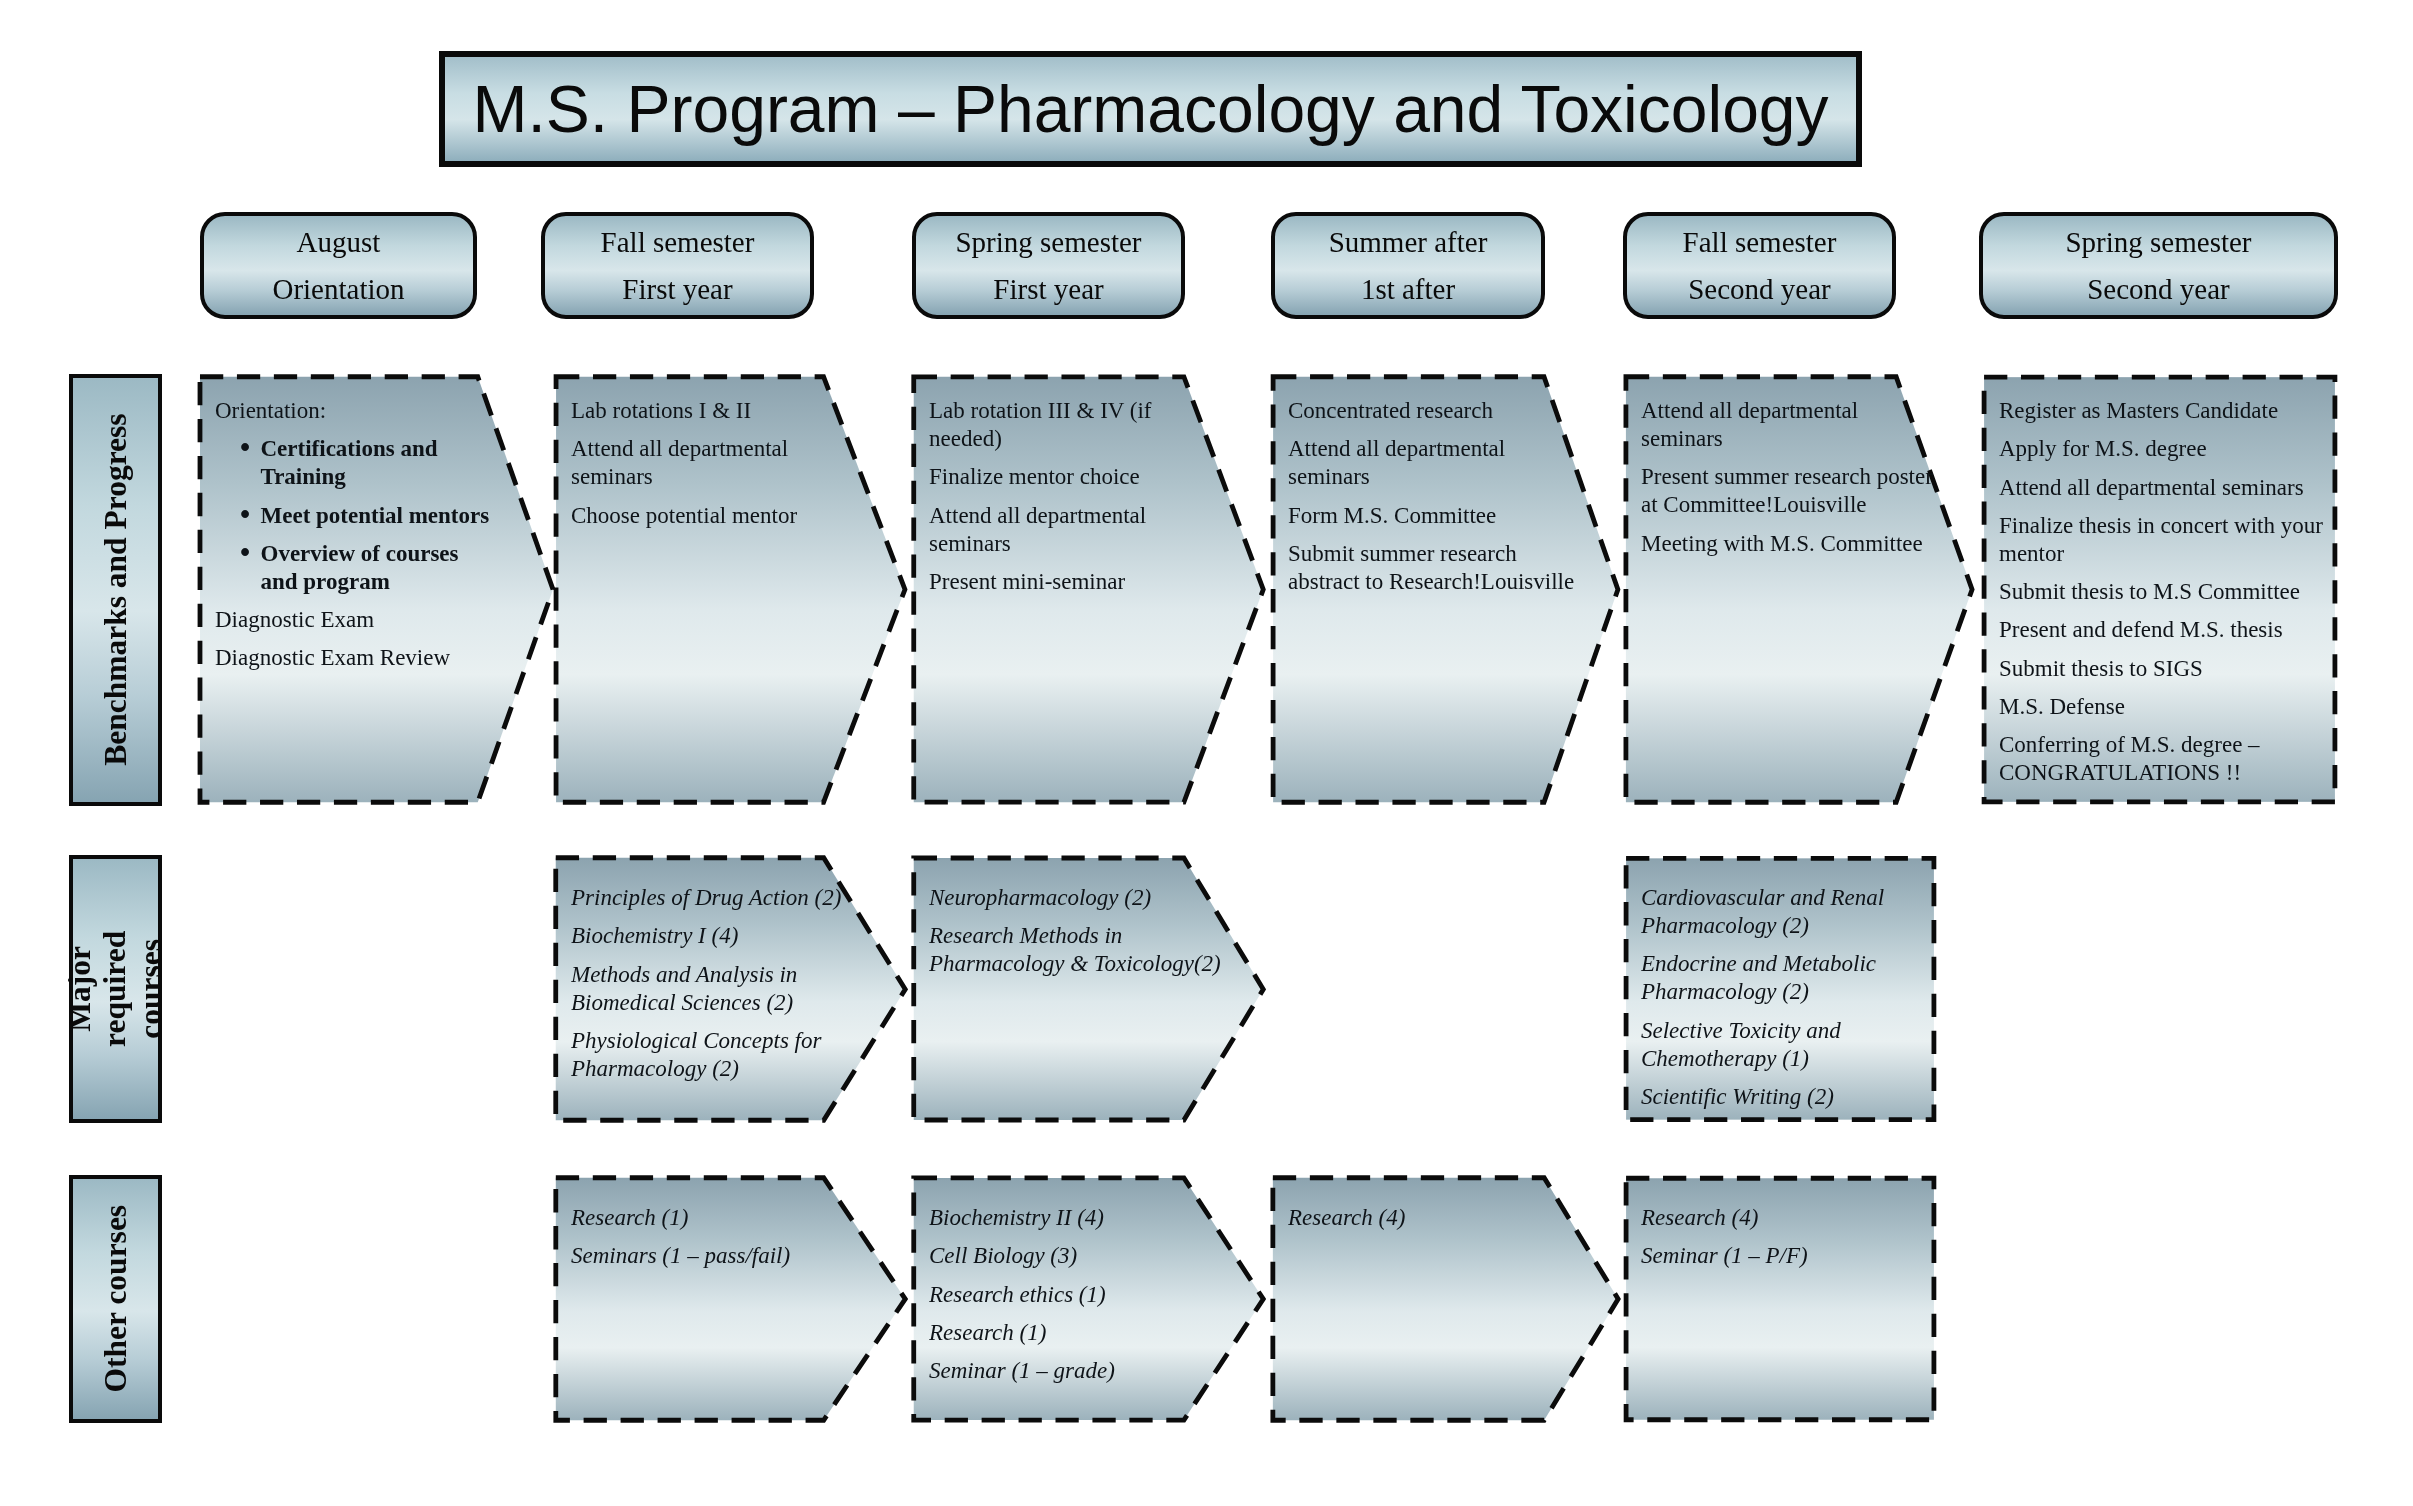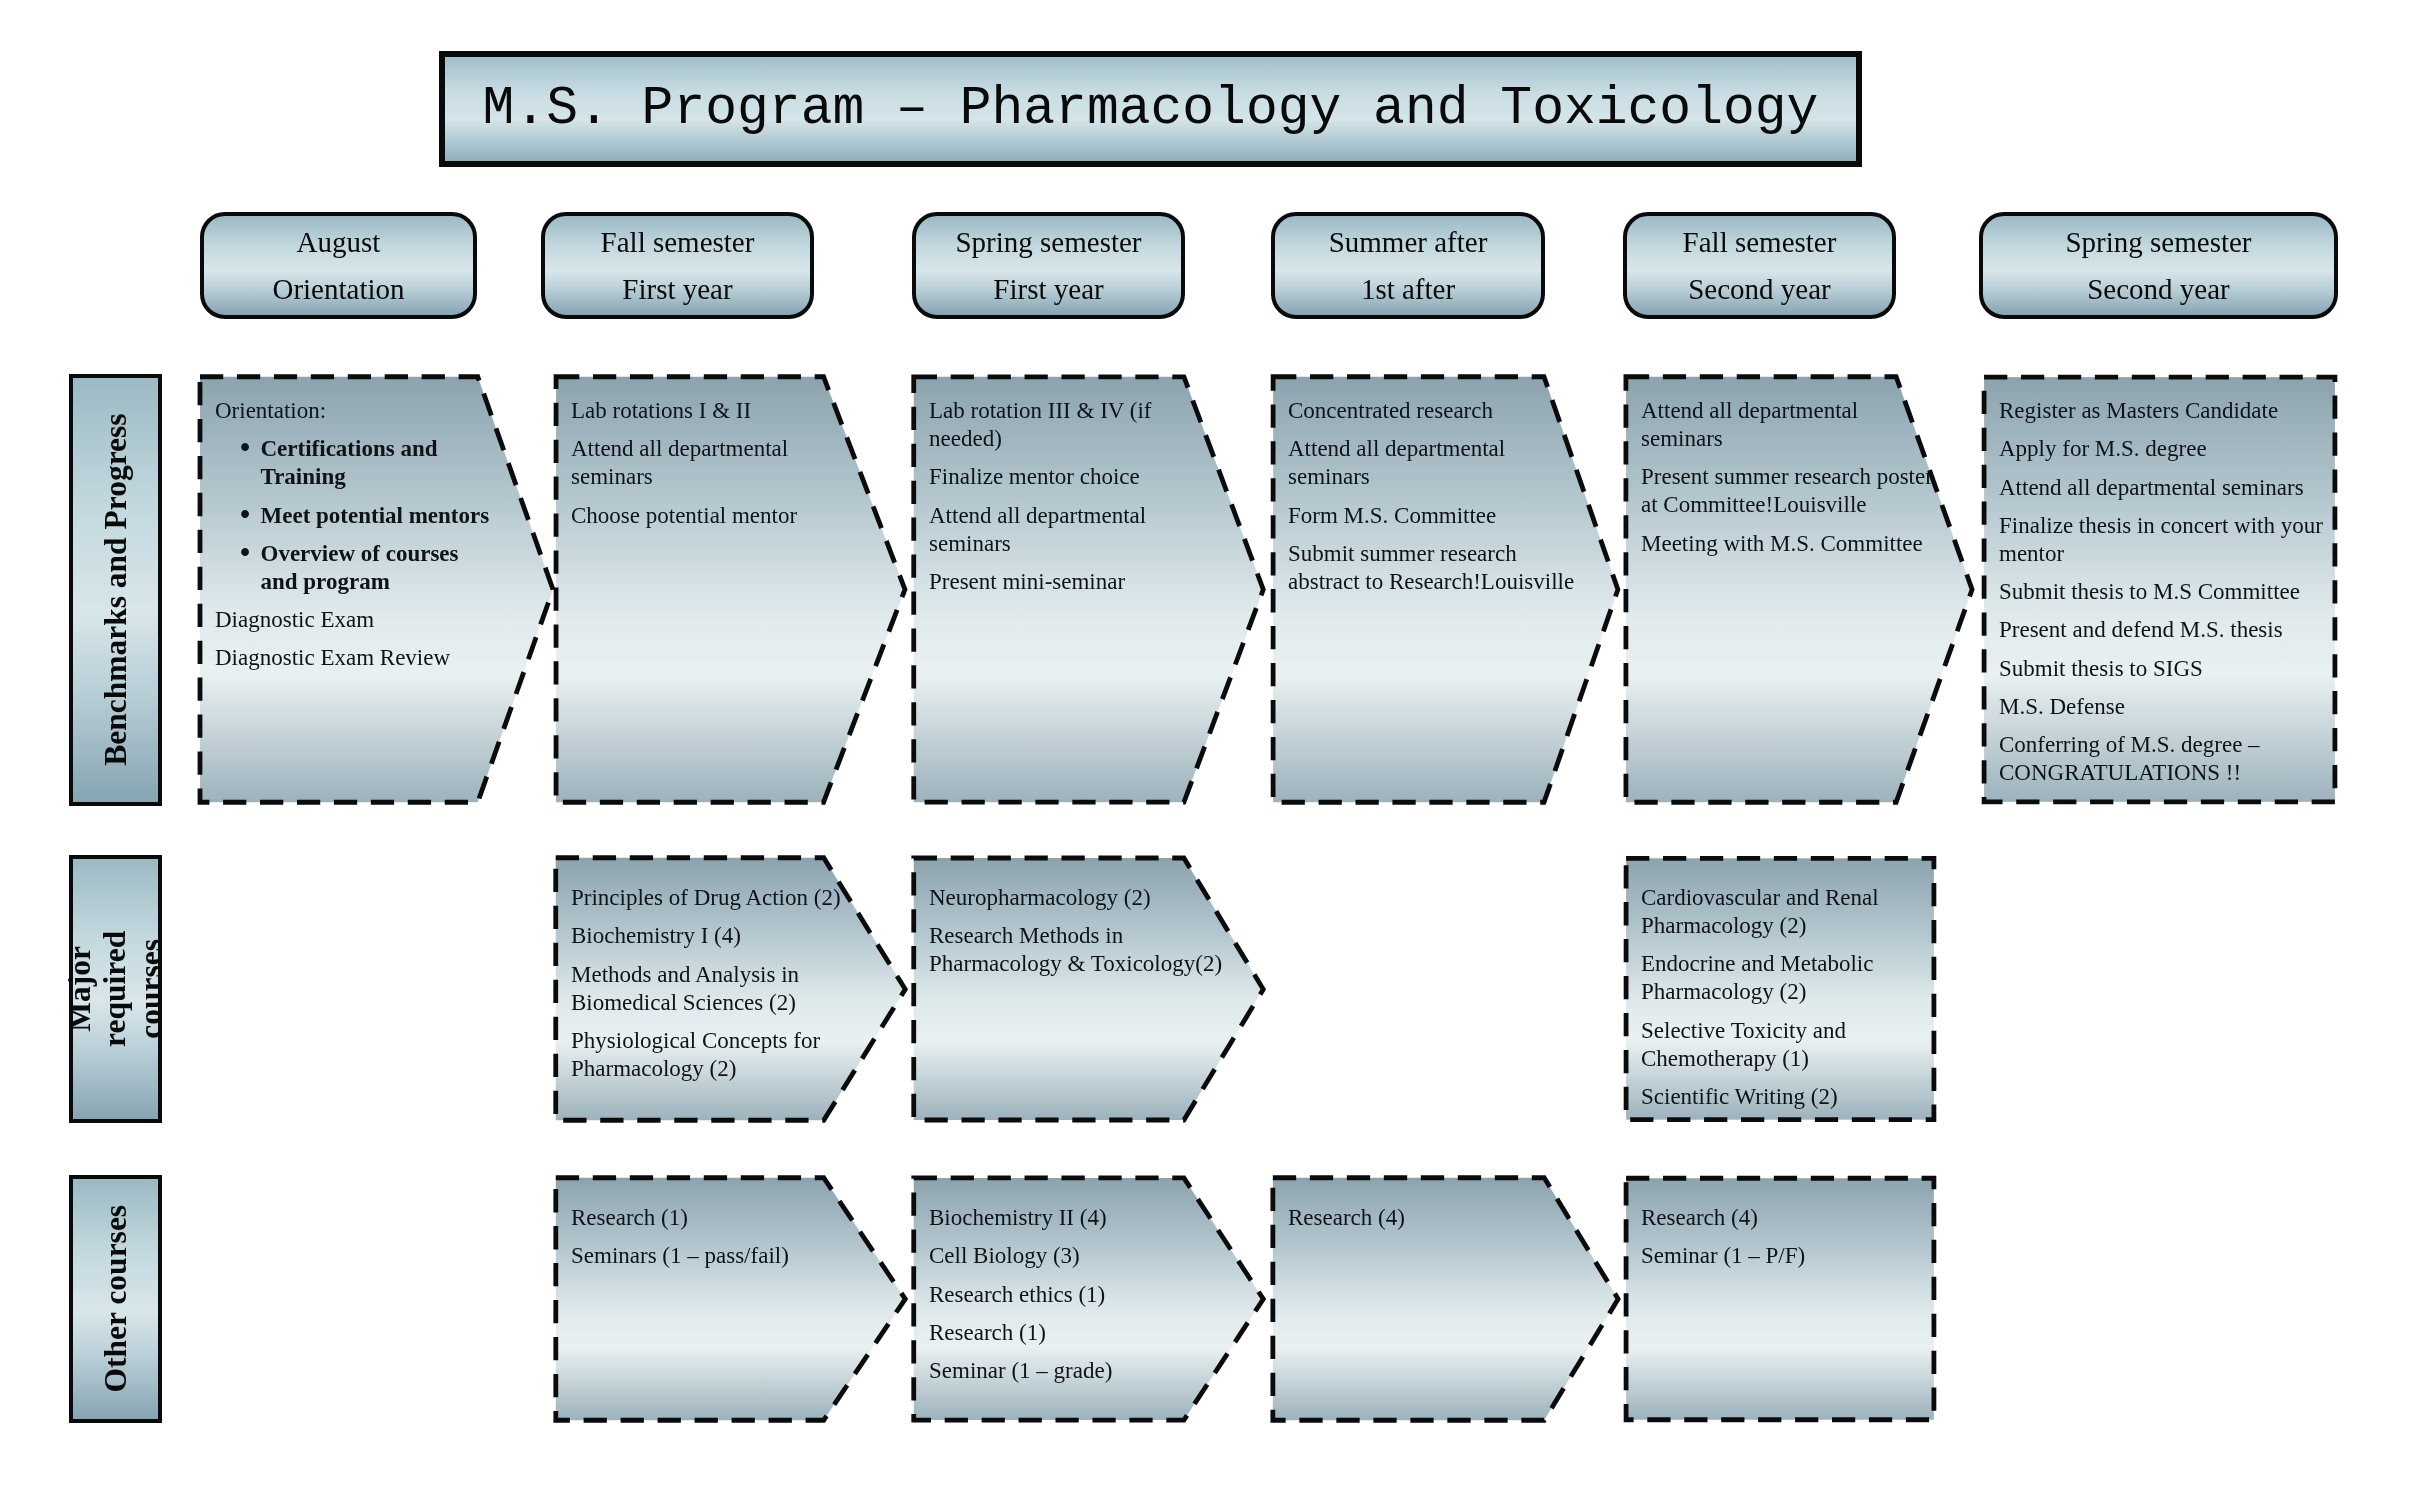--- a/index.html
+++ b/index.html
@@ -16,22 +16,22 @@
     position:absolute;
     box-sizing:border-box;
     border:4.8px solid #0a0a0a;
     background:linear-gradient(180deg,#9cb9c4 0%,#c2d8de 30%,#d8e6ea 55%,#b7cdd6 75%,#86a4b2 100%);
     display:flex;align-items:center;justify-content:center;
     text-align:center;
   }
   .titlebox{
     border-width:6.2px;
     background:linear-gradient(180deg,#a3bfca 0%,#c8dde3 35%,#d5e5e9 60%,#8fafbd 100%);
-    font-family:Liberation Mono, monospace;
-    font-size:53px;
+    font-family:Liberation Sans, sans-serif;
+    font-size:66px;
     letter-spacing:0px;
     color:#0a0a0a;
   }
   .colheader{
     font-size:29px;
     line-height:1.6;
     color:#0a0a0a;
     border-radius:25px;
   }
   .rowlabel{ border-width:4.1px; }
@@ -61,21 +61,21 @@
     font-size:23px;
     line-height:28px;
   }
   .item{margin:0 0 10.3px 0;white-space:pre-line;}
   .item.bullet{position:relative;margin-left:25px;padding-left:20.5px;font-weight:bold;}
   .item.bullet::before{
     content:"\2022";
     position:absolute;left:0;top:-2.1px;
     font-size:29px;
   }
-  .r23 .content{top:29px;}
+  .r23 .content{top:29px;font-style:italic;}
 </style>
 </head>
 <body>
 
 <div id="stage">
 
   <svg width="0" height="0" style="position:absolute" aria-hidden="true">
     <defs>
       <linearGradient id="boxGrad" x1="0" y1="0" x2="0" y2="1">
         <stop offset="0" stop-color="#8CA3AF"></stop>

